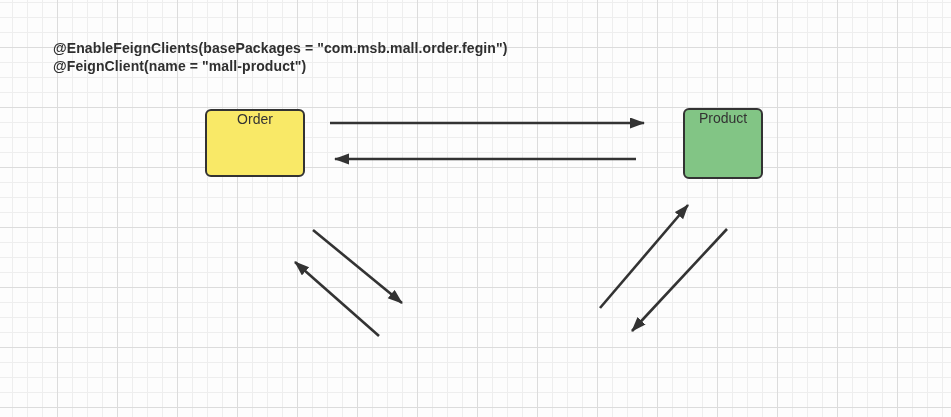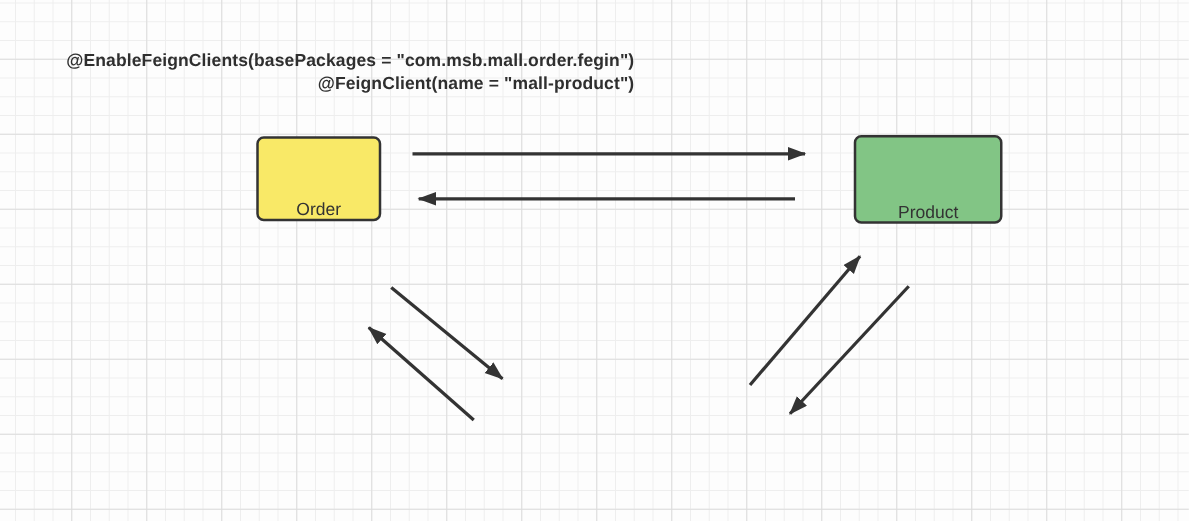--- a/index.html
+++ b/index.html
@@ -28,53 +28,52 @@
   .annotation {
     position: absolute;
     left: 53px;
     top: 39px;
     font-size: 14px;
     font-weight: bold;
     line-height: 18px;
     color: #2f2f2f;
     letter-spacing: 0.1px;
     white-space: nowrap;
-    text-align: right;
   }
   .connectors {
     position: absolute;
     left: 0;
     top: 0;
   }
   .connectors line {
     stroke: #333333;
     stroke-width: 2.6;
   }
   .node {
     position: absolute;
     box-sizing: border-box;
     border: 2.5px solid #333333;
     border-radius: 6px;
     display: flex;
-    align-items: flex-end;
+    align-items: flex-start;
     justify-content: center;
     color: #333333;
     font-size: 14px;
   }
   .node-order {
     left: 205px;
     top: 109px;
     width: 100px;
     height: 68px;
     background: #F9E967;
   }
   .node-product {
     left: 683px;
     top: 108px;
-    width: 119px;
+    width: 80px;
     height: 71px;
     background: #82C585;
   }
   .node-nacos {
     left: 439px;
     top: 320px;
     width: 135px;
     height: 59px;
     background: #F9A845;
     font-size: 13px;

